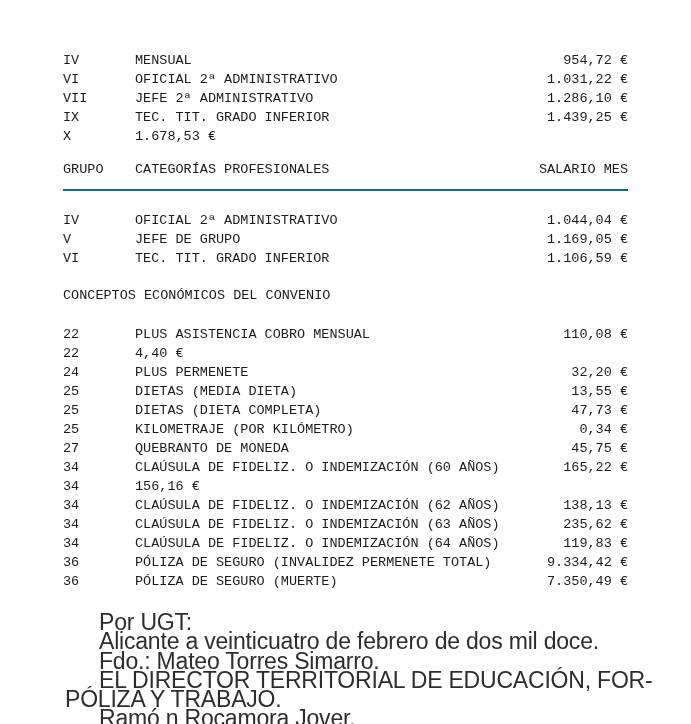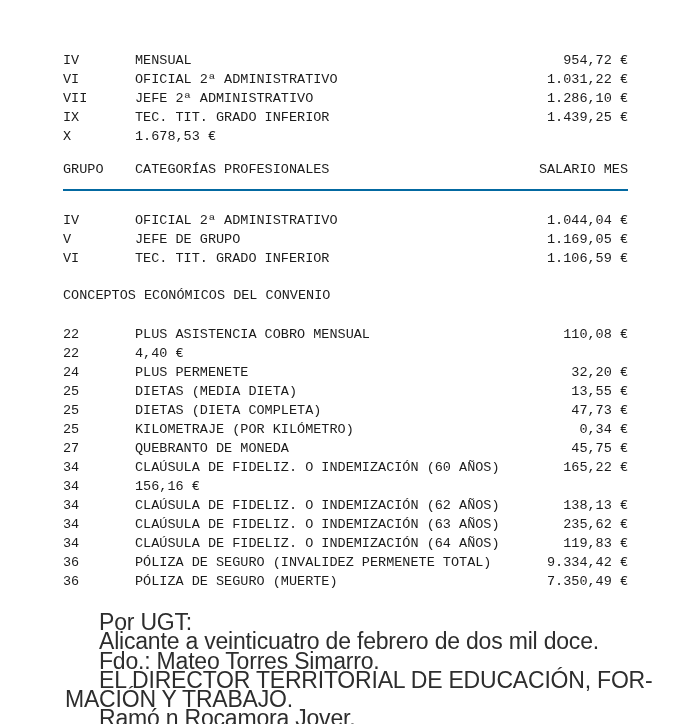--- a/index.html
+++ b/index.html
@@ -90,17 +90,17 @@
             <div class="trow"><span class="c1">36</span><span class="c2">PÓLIZA DE SEGURO (INVALIDEZ PERMENETE TOTAL)</span><span class="c3">9.334,42 €</span></div>
             <div class="trow"><span class="c1">36</span><span class="c2">PÓLIZA DE SEGURO (MUERTE)</span><span class="c3">7.350,49 €</span></div>
           </div>
         </div>
       </div>
     <div class="footer" id="footer">
         <div class="fline indent">Por UGT:</div>
         <div class="fline indent">Alicante a veinticuatro de febrero de dos mil doce.</div>
         <div class="fline indent">Fdo.: Mateo Torres Simarro.</div>
         <div class="fline indent">EL DIRECTOR TERRITORIAL DE EDUCACIÓN, FOR-</div>
-        <div class="fline">MACIÓN Y TRABAJO.</div>
+        <div class="fline">PÓLIZA Y TRABAJO.</div>
         <div class="fline indent">Ramó n Rocamora Jover.</div>
       </div>
   </div>
 </div>
 
 </body></html>

